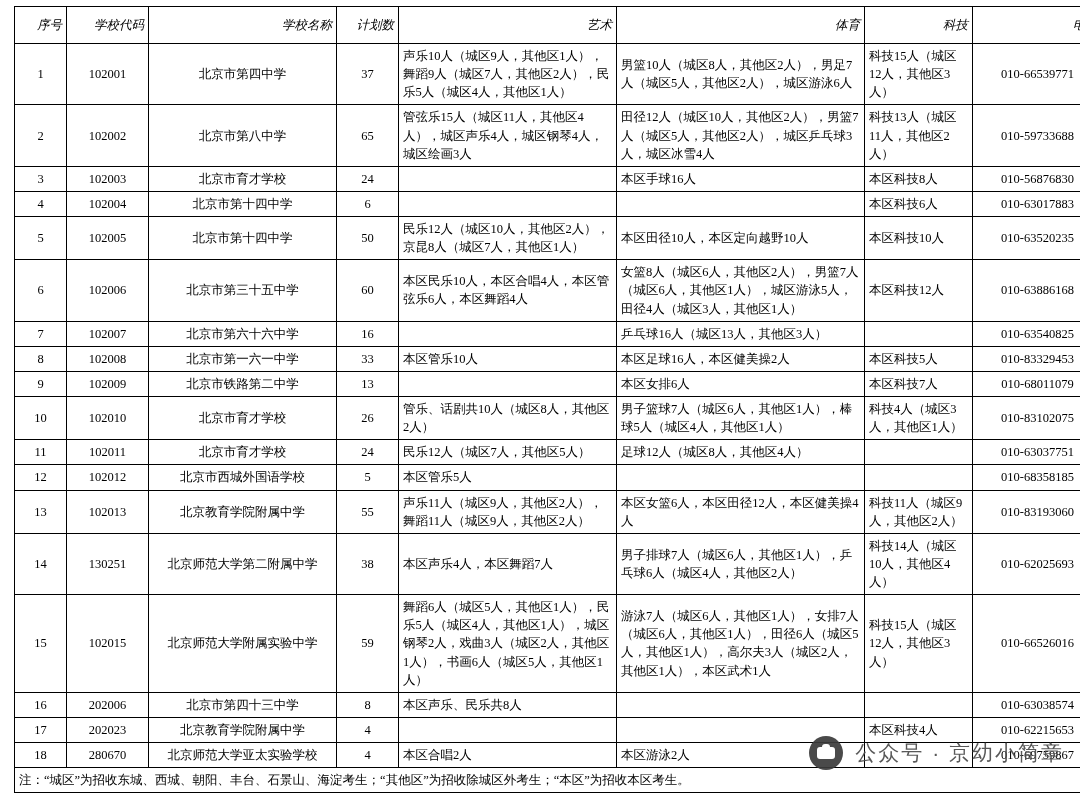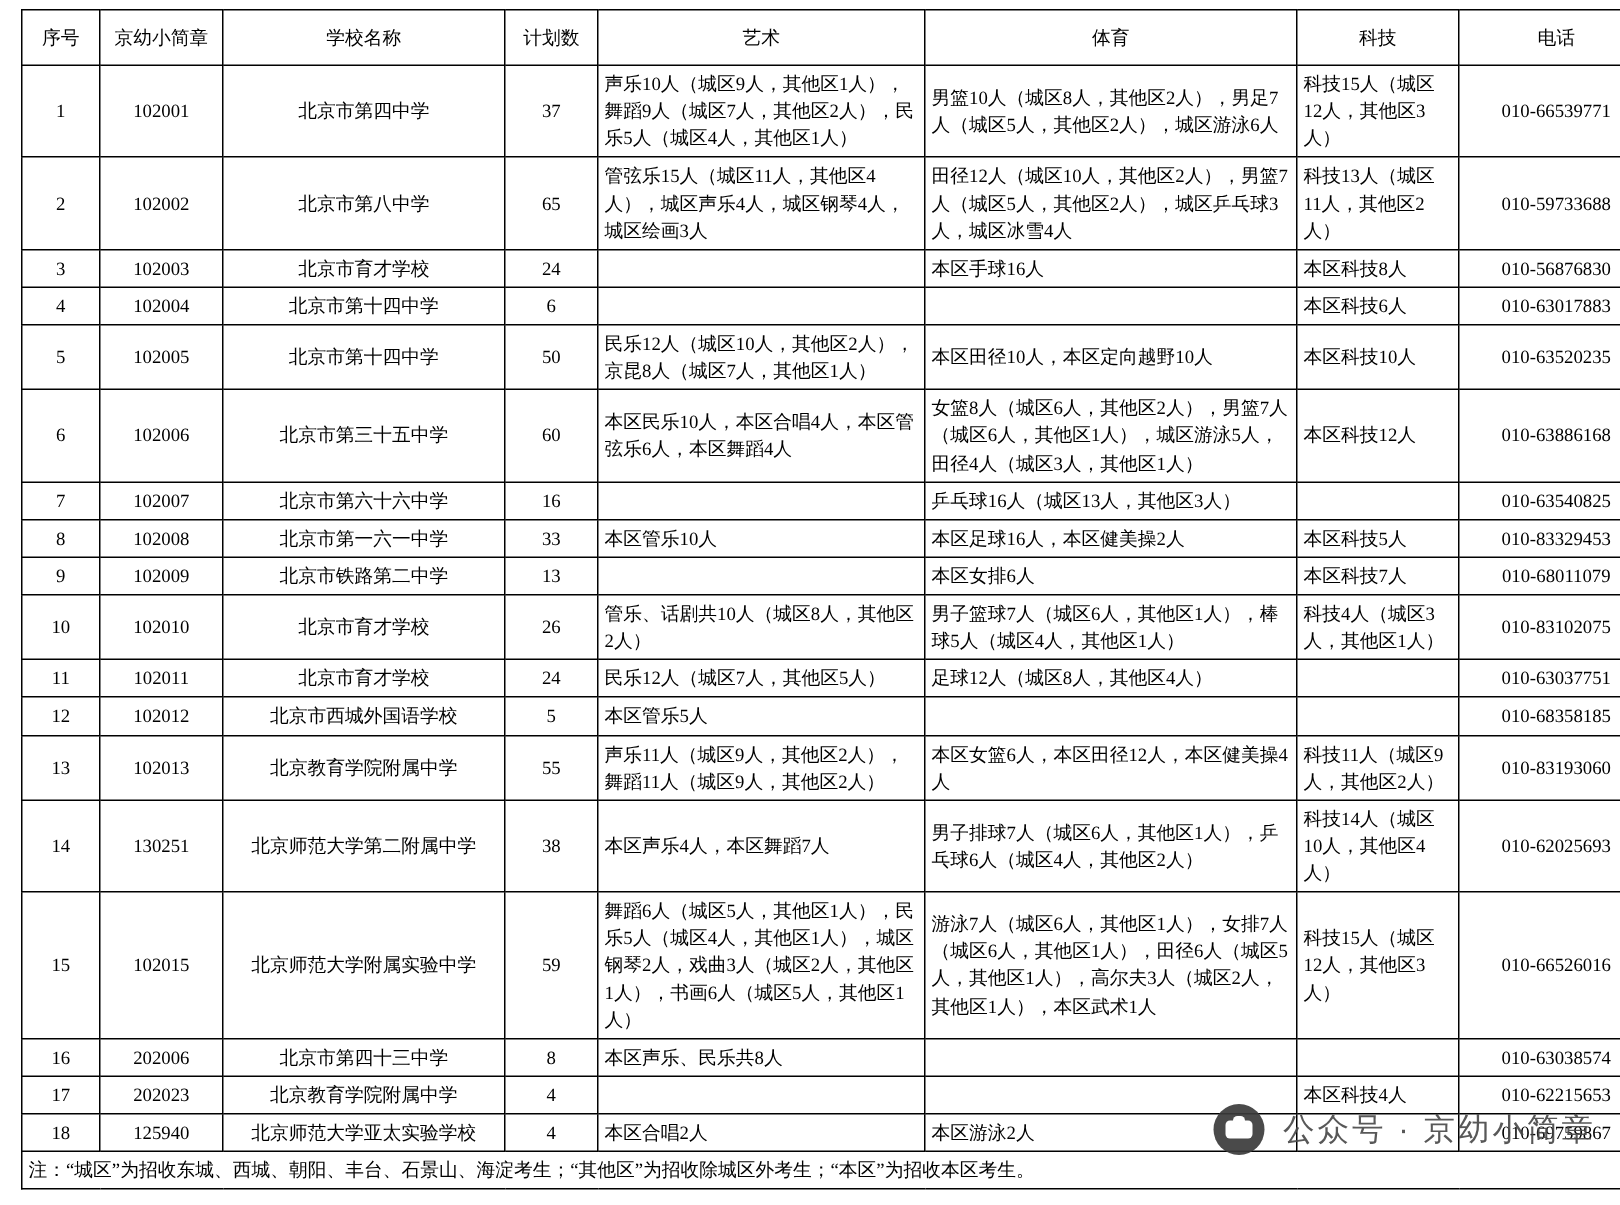--- a/index.html
+++ b/index.html
@@ -28,23 +28,24 @@
   }
   table.grid td, table.grid th {
     border: 1px solid #000000;
     padding: 3px 4px;
     font-size: 12.5px;
     line-height: 1.45;
     vertical-align: middle;
     font-weight: normal;
   }
   thead td {
-    text-align: center;
+    text-align: right;
     height: 30px;
     font-size: 13px;
+    font-style: italic;
   }
   .c-idx   { width: 52px;  text-align: center; }
   .c-code  { width: 82px;  text-align: center; }
   .c-name  { width: 188px; text-align: center; }
   .c-plan  { width: 62px;  text-align: center; }
   .c-art   { width: 218px; text-align: left; }
   .c-sport { width: 248px; text-align: left; }
   .c-tech  { width: 108px; text-align: left; }
   .c-tel   { width: 130px; text-align: center; }
 
@@ -116,21 +117,21 @@
         <col class="c-name">
         <col class="c-plan">
       <col class="c-art">
         <col class="c-sport">
         <col class="c-tech">
         <col class="c-tel">
     </colgroup>
     <thead>
       <tr>
         <td>序号</td>
-        <td>京幼小简章</td>
+        <td>学校代码</td>
         <td>学校名称</td>
         <td>计划数</td>
         <td>艺术</td>
         <td>体育</td>
         <td>科技</td>
         <td>电话</td>
       </tr>
     </thead>
     <tbody>
       <tr>
@@ -298,21 +299,21 @@
         <td class="cell-center">202023</td>
         <td class="cell-center">北京教育学院附属中学</td>
         <td class="cell-center">4</td>
         <td class="cell-left"></td>
         <td class="cell-left"></td>
         <td class="cell-left">本区科技4人</td>
         <td class="cell-center">010-62215653</td>
       </tr>
       <tr>
         <td class="cell-center">18</td>
-        <td class="cell-center">125940</td>
+        <td class="cell-center">280670</td>
         <td class="cell-center">北京师范大学亚太实验学校</td>
         <td class="cell-center">4</td>
         <td class="cell-left">本区合唱2人</td>
         <td class="cell-left">本区游泳2人</td>
         <td class="cell-left"></td>
         <td class="cell-center">010-69759867</td>
       </tr>
       <tr class="note-row">
         <td colspan="8">注：“城区”为招收东城、西城、朝阳、丰台、石景山、海淀考生；“其他区”为招收除城区外考生；“本区”为招收本区考生。</td>
       </tr>

